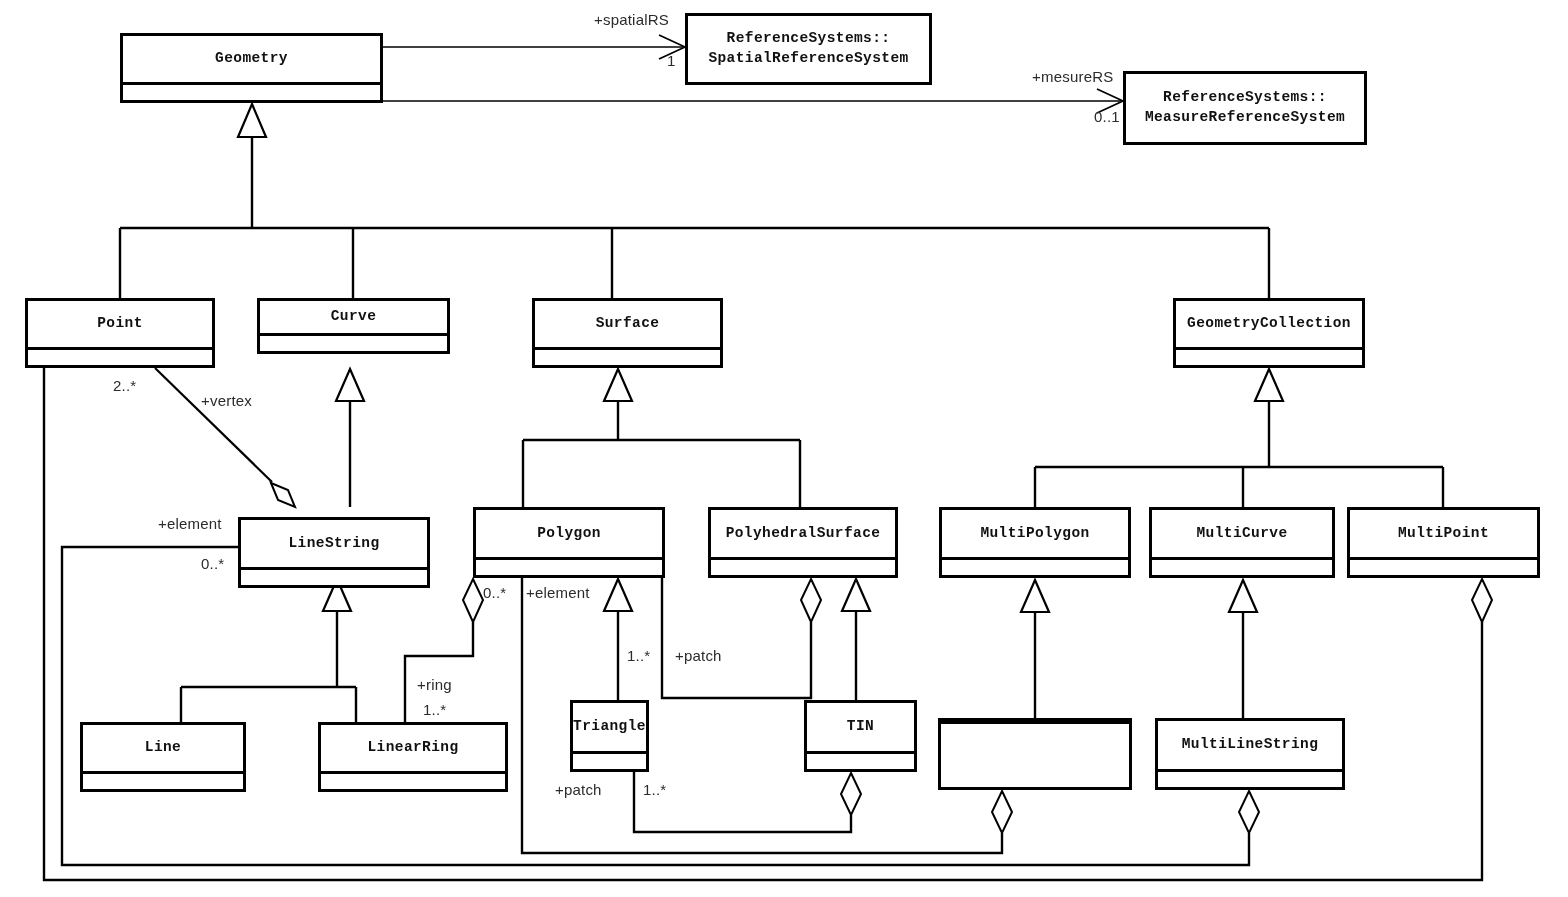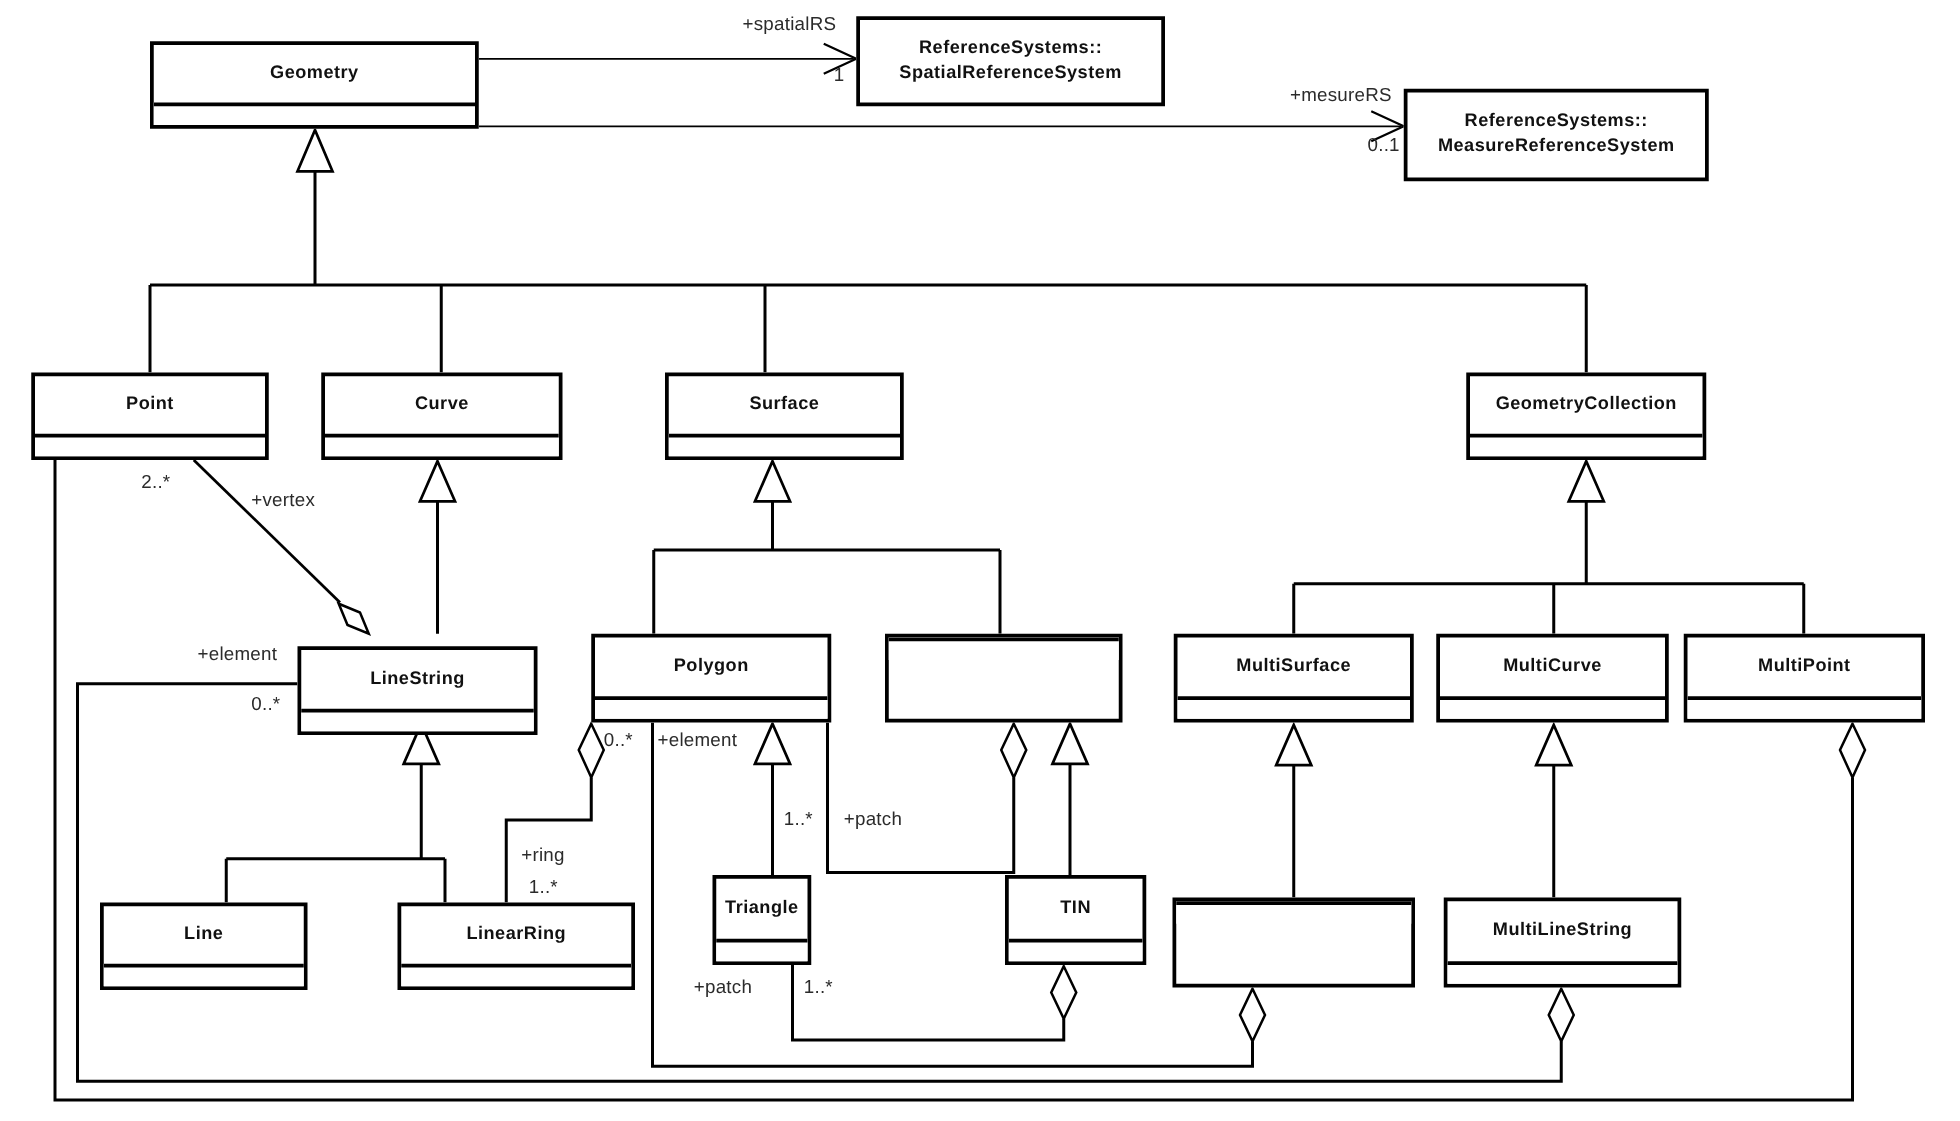--- a/index.html
+++ b/index.html
@@ -8,21 +8,21 @@
     font-family:"Liberation Sans", sans-serif; overflow:hidden;
   }
   svg.wires { position:absolute; left:0; top:0; width:1568px; height:897px; }
   .cls {
     position:absolute; background:#fff; border:3px solid #000;
     box-sizing:border-box; display:flex; flex-direction:column;
   }
   .cls .title {
     flex:1; display:flex; align-items:center; justify-content:center;
     font-weight:bold; font-size:14.5px; color:#111; letter-spacing:0.4px;
-    text-align:center; line-height:1.35;
+    text-align:center; line-height:1.35;font-family:Liberation Mono, monospace;
   }
   .cls .attrs { height:15px; border-top:3px solid #000; background:#fff; }
   .cls.pkg .title { flex-direction:column; justify-content:center; }
   .lbl {
     position:absolute; font-size:15px; color:#2b2b2b; white-space:nowrap;
     letter-spacing:0.2px;
   }
 </style>
 </head>
 <body>
@@ -139,21 +139,21 @@
       <span>ReferenceSystems::</span>
       <span>MeasureReferenceSystem</span>
     </div>
   </div>
 
   <div class="cls" style="left:25px;top:298px;width:190px;height:70px">
     <div class="title">Point</div>
     <div class="attrs"></div>
   </div>
 
-  <div class="cls" style="left:257px;top:298px;width:193px;height:70px">
+  <div class="cls" style="left:257px;top:298px;width:193px;height:56px">
     <div class="title">Curve</div>
     <div class="attrs"></div>
   </div>
 
   <div class="cls" style="left:532px;top:298px;width:191px;height:70px">
     <div class="title">Surface</div>
     <div class="attrs"></div>
   </div>
 
   <div class="cls" style="left:1173px;top:298px;width:192px;height:70px">
@@ -165,25 +165,26 @@
     <div class="title">LineString</div>
     <div class="attrs"></div>
   </div>
 
   <div class="cls" style="left:473px;top:507px;width:192px;height:71px">
     <div class="title">Polygon</div>
     <div class="attrs"></div>
   </div>
 
   <div class="cls" style="left:708px;top:507px;width:190px;height:71px">
+    <div class="title">PolyhedralSurface</div>
     <div class="attrs"></div>
   </div>
 
   <div class="cls" style="left:939px;top:507px;width:192px;height:71px">
-    <div class="title">MultiSurface</div>
+    <div class="title">MultiPolygon</div>
     <div class="attrs"></div>
   </div>
 
   <div class="cls" style="left:1149px;top:507px;width:186px;height:71px">
     <div class="title">MultiCurve</div>
     <div class="attrs"></div>
   </div>
 
   <div class="cls" style="left:1347px;top:507px;width:193px;height:71px">
     <div class="title">MultiPoint</div>

